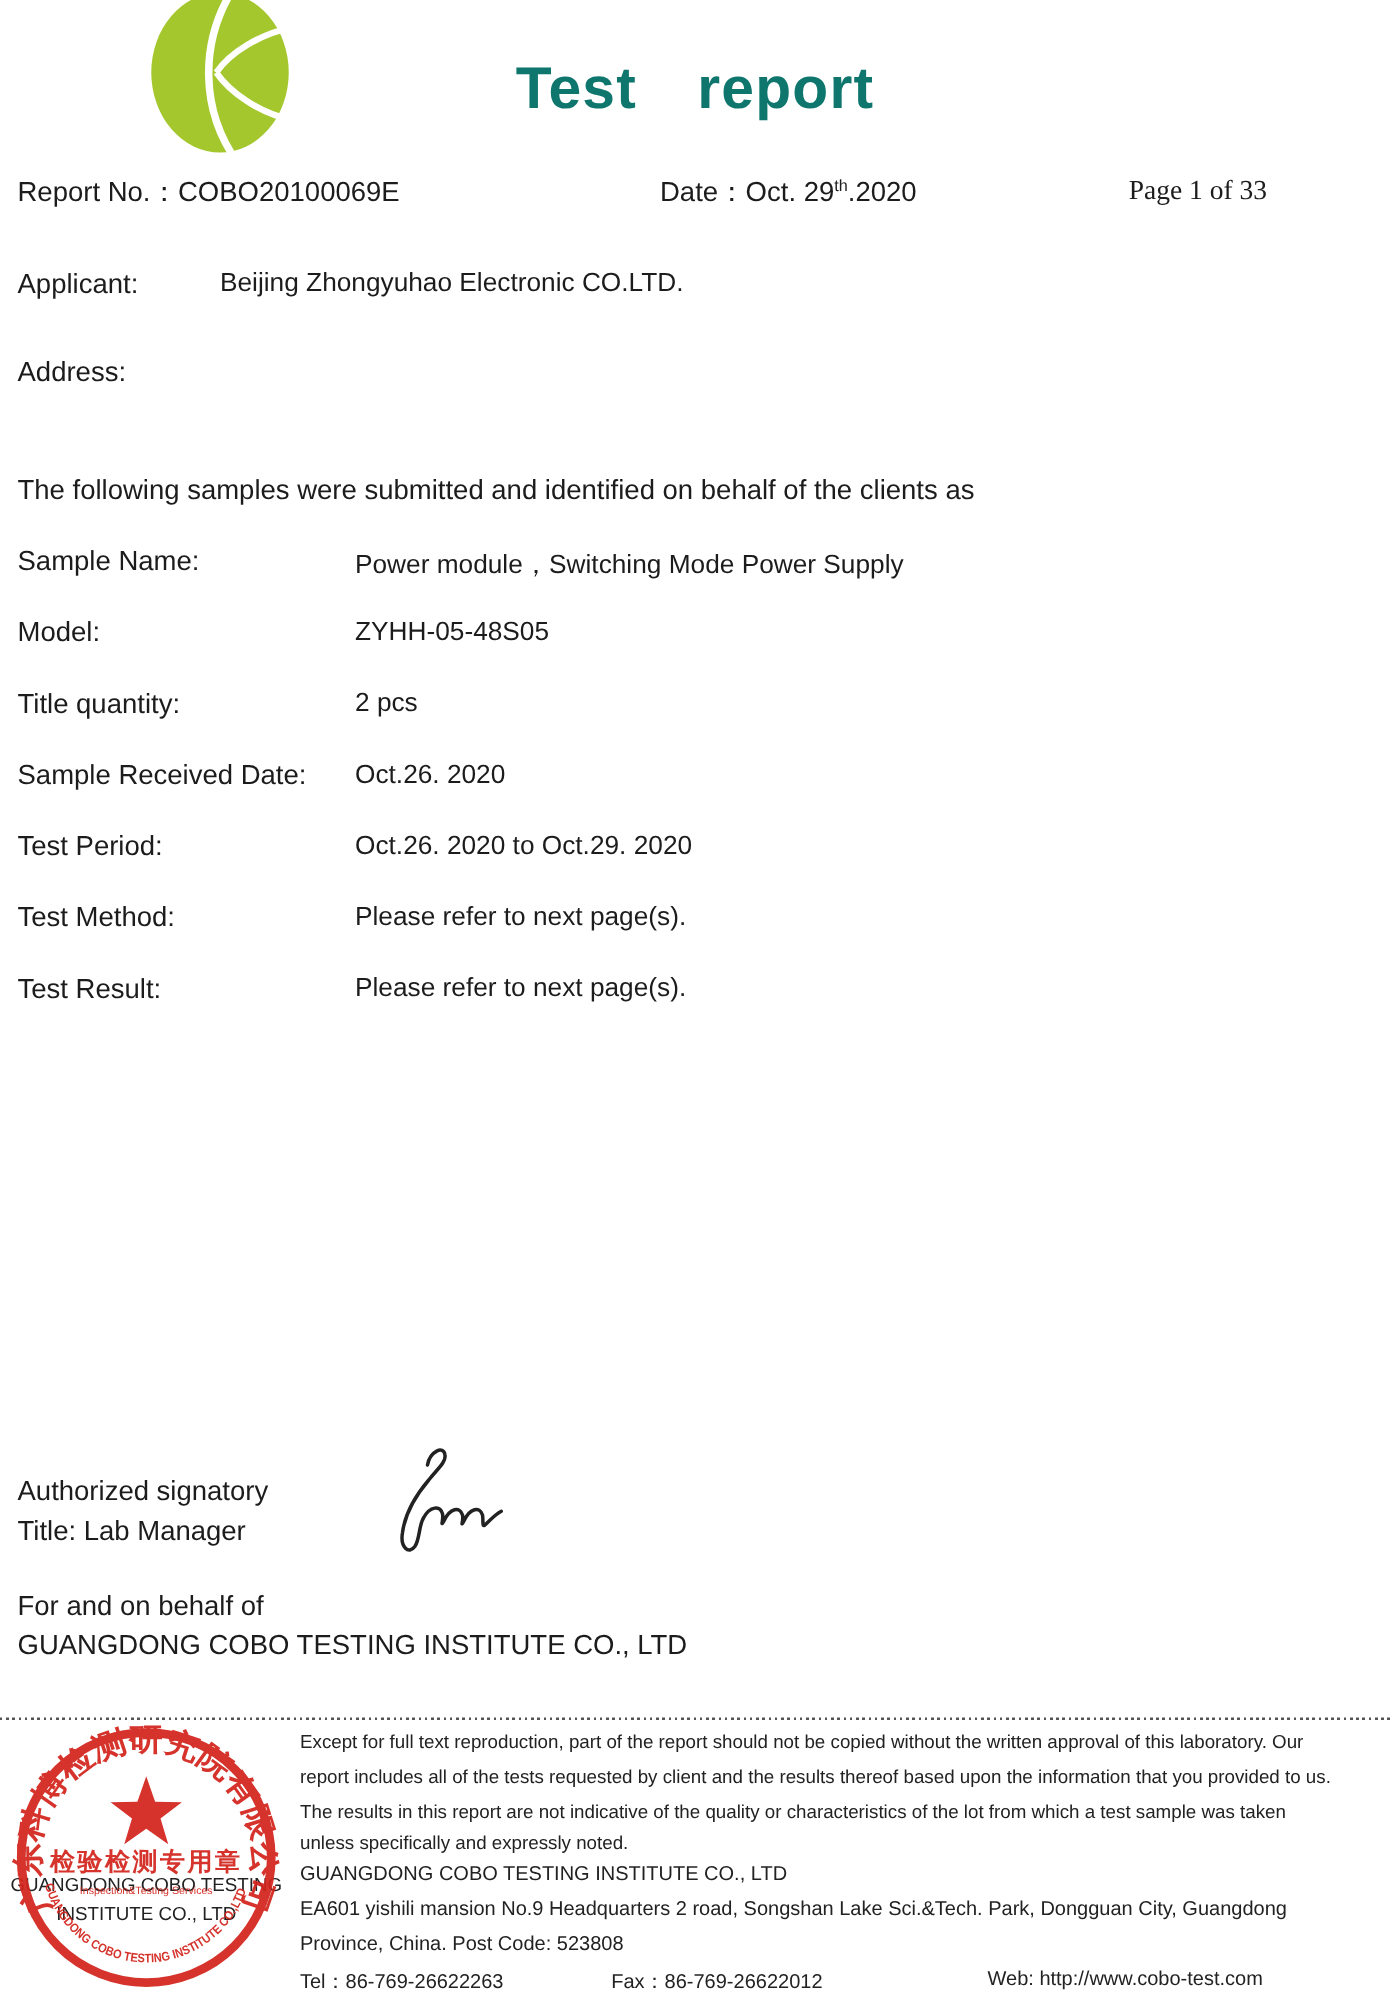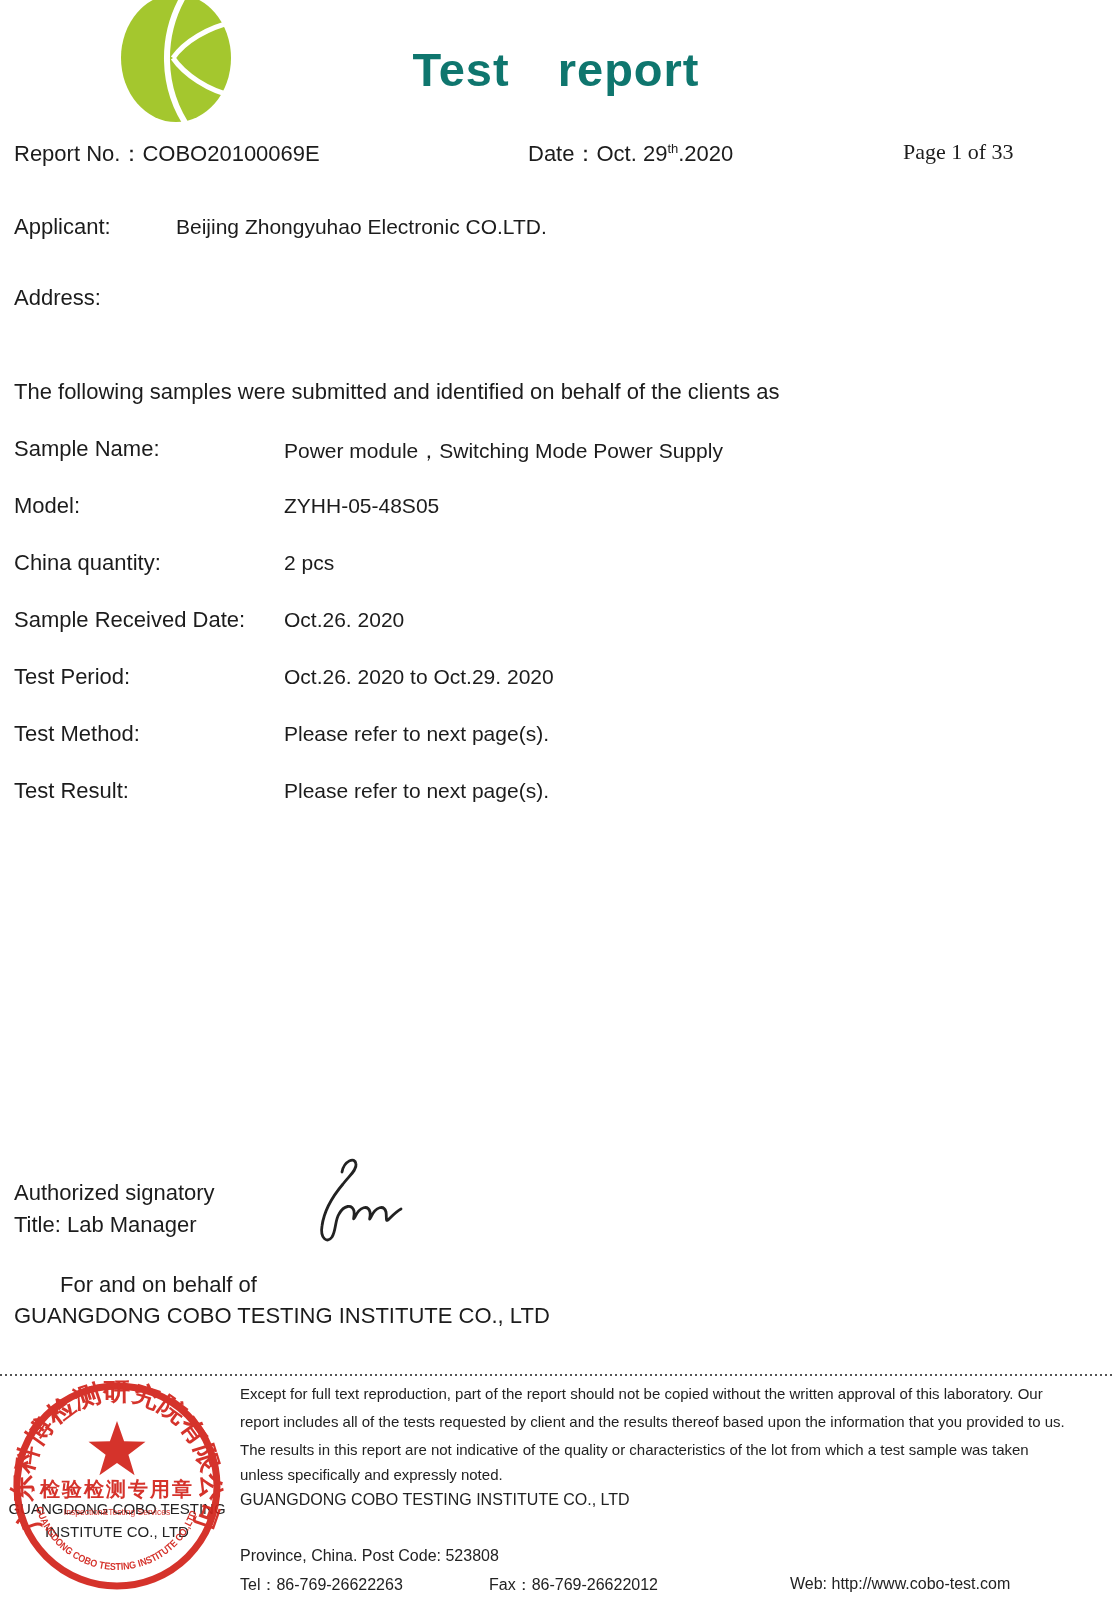--- a/index.html
+++ b/index.html
@@ -67,21 +67,21 @@
   <div class="abs lbl" style="left:14px;top:285px;">Address:</div>
 
   <div class="abs lbl" style="left:14px;top:379px;">The following samples were submitted and identified on behalf of the clients as</div>
 
   <div class="abs lbl" style="left:14px;top:436px;">Sample Name:</div>
   <div class="abs val" style="left:284px;top:437px;">Power module，Switching Mode Power Supply</div>
 
   <div class="abs lbl" style="left:14px;top:493px;">Model:</div>
   <div class="abs val" style="left:284px;top:494px;">ZYHH-05-48S05</div>
 
-  <div class="abs lbl" style="left:14px;top:550px;">China quantity:</div>
+  <div class="abs lbl" style="left:14px;top:550px;">Title quantity:</div>
   <div class="abs val" style="left:284px;top:551px;">2 pcs</div>
 
   <div class="abs lbl" style="left:14px;top:607px;text-align:center;">Sample Received Date:</div>
   <div class="abs val" style="left:284px;top:608px;">Oct.26. 2020</div>
 
   <div class="abs lbl" style="left:14px;top:664px;">Test Period:</div>
   <div class="abs val" style="left:284px;top:665px;">Oct.26. 2020 to Oct.29. 2020</div>
 
   <div class="abs lbl" style="left:14px;top:721px;">Test Method:</div>
   <div class="abs val" style="left:284px;top:722px;">Please refer to next page(s).</div>
@@ -95,31 +95,32 @@
   <div class="abs" style="left:278px;top:1148px;width:140px;height:110px;">
     <svg class="sig-svg" width="140" height="110" viewBox="0 0 140 110">
       <path d="M 64 24 C 66 13 77 8 78 16 C 79 22 71 28 65 36
                C 54 49 46 63 44 78 C 42 90 49 96 54 89 C 58 83 57 72 61 66
                C 66 57 74 56 76 63 C 77 68 74 74 77 69
                C 82 58 90 57 92 64 C 93 69 90 74 93 69
                C 98 58 106 57 108 64 C 109 70 107 75 111 71 C 115 67 119 63 123 61" fill="none" stroke="#222" stroke-width="2.8" stroke-linecap="round"></path>
     </svg>
   </div>
 
-  <div class="abs lbl" style="left:14px;top:1272px;margin-left:46px;">For and on behalf of</div>
+  <div class="abs lbl" style="left:14px;top:1272px;">For and on behalf of</div>
   <div class="abs lbl" style="left:14px;top:1303px;">GUANGDONG COBO TESTING INSTITUTE CO., LTD</div>
 
   <div class="abs dotline"></div>
 
   <div class="abs foot" style="left:240px;top:1385px;">Except for full text reproduction, part of the report should not be copied without the written approval of this laboratory. Our</div>
   <div class="abs foot" style="left:240px;top:1413px;">report includes all of the tests requested by client and the results thereof based upon the information that you provided to us.</div>
   <div class="abs foot" style="left:240px;top:1441px;">The results in this report are not indicative of the quality or characteristics of the lot from which a test sample was taken</div>
   <div class="abs foot" style="left:240px;top:1466px;">unless specifically and expressly noted.</div>
 
   <div class="abs foot2" style="left:240px;top:1491px;">GUANGDONG COBO TESTING INSTITUTE CO., LTD</div>
+  <div class="abs foot2" style="left:240px;top:1519px;">EA601 yishili mansion No.9 Headquarters 2 road, Songshan Lake Sci.&amp;Tech. Park, Dongguan City, Guangdong</div>
   <div class="abs foot2" style="left:240px;top:1547px;">Province, China. Post Code: 523808</div>
 
   <div class="abs foot2" style="left:240px;top:1575px;">
     <span>Tel：</span><span>86-769-26622263</span>
   </div>
   <div class="abs foot2" style="left:489px;top:1575px;">
     <span>Fax：</span><span>86-769-26622012</span>
   </div>
   <div class="abs foot2" style="left:790px;top:1575px;">
     <span>Web: </span><span>http://www.cobo-test.com</span>

